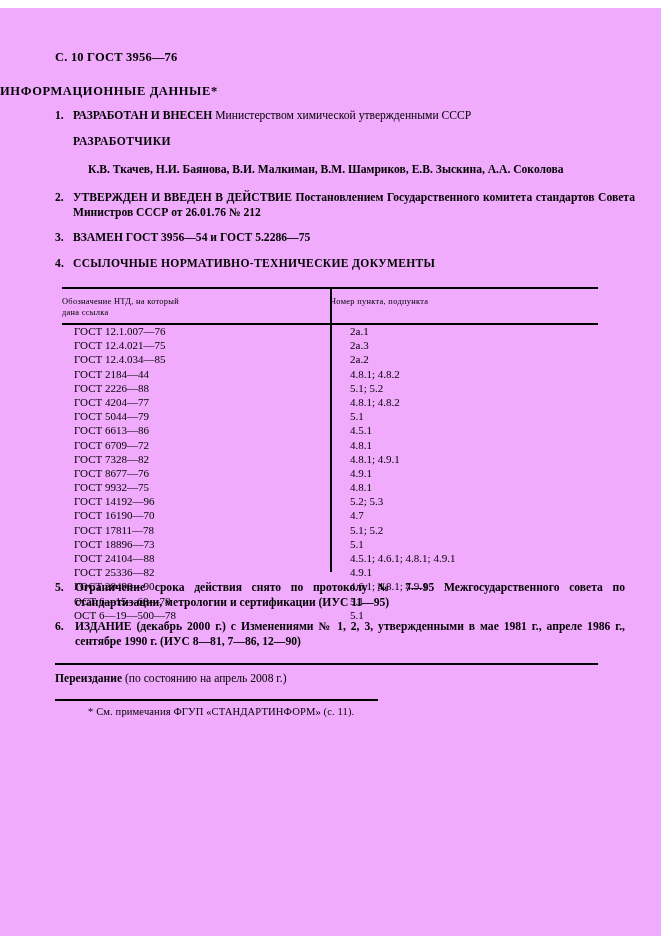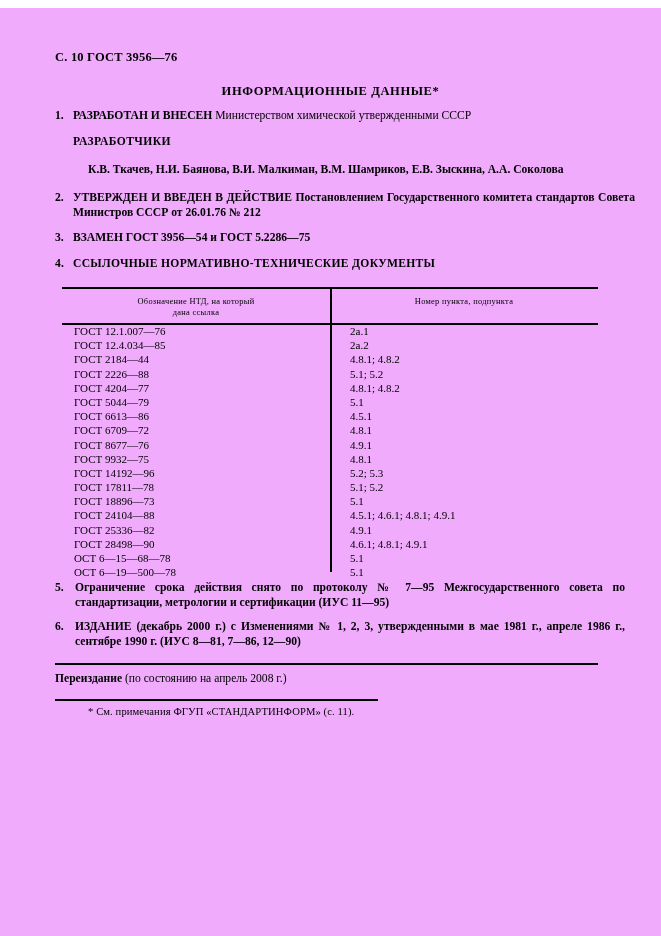--- a/index.html
+++ b/index.html
@@ -37,21 +37,21 @@
     letter-spacing: 0.2px;
     white-space: nowrap;
   }
 
   
   .doc-title {
     position: absolute;
     left: 0;
     top: 76px;
     width: 661px;
-    text-align: center;
+    text-align: left;
     font-size: 12.5px;
     font-weight: bold;
     letter-spacing: 0.6px;
   }
 
   
   .clause {
     position: absolute;
     font-size: 11.6px;
     line-height: 15px;
@@ -90,21 +90,20 @@
     background: #000;
     width: 100%;
   }
   .thead {
     position: relative;
     height: 34px;
   }
   .thead .th {
     position: absolute;
     top: 7px;
-    text-align: center;
     font-size: 8.4px;
     line-height: 11px;
     letter-spacing: 0.3px;
   }
   .thead .th-left  { left: 0;     width: 268px; }
   .thead .th-right { left: 268px; width: 268px; }
 
   .tbody {
     position: relative;
     min-height: 232px;
@@ -232,20 +231,24 @@
         </div>
       </div>
       <div class="rule-thick"></div>
       <div class="tbody" id="tbody">
         <div class="vrule"></div>
       <div class="trow">
             <span class="cell-l">ГОСТ  12.1.007—76</span>
             <span class="cell-r">2a.1</span>
           </div>
           <div class="trow">
+            <span class="cell-l">ГОСТ  12.4.021—75</span>
+            <span class="cell-r">2a.3</span>
+          </div>
+          <div class="trow">
             <span class="cell-l">ГОСТ  12.4.034—85</span>
             <span class="cell-r">2a.2</span>
           </div>
           <div class="trow">
             <span class="cell-l">ГОСТ  2184—44</span>
             <span class="cell-r">4.8.1; 4.8.2</span>
           </div>
           <div class="trow">
             <span class="cell-l">ГОСТ  2226—88</span>
             <span class="cell-r">5.1; 5.2</span>
@@ -260,30 +263,38 @@
           </div>
           <div class="trow">
             <span class="cell-l">ГОСТ  6613—86</span>
             <span class="cell-r">4.5.1</span>
           </div>
           <div class="trow">
             <span class="cell-l">ГОСТ  6709—72</span>
             <span class="cell-r">4.8.1</span>
           </div>
           <div class="trow">
+            <span class="cell-l">ГОСТ  7328—82</span>
+            <span class="cell-r">4.8.1; 4.9.1</span>
+          </div>
+          <div class="trow">
             <span class="cell-l">ГОСТ  8677—76</span>
             <span class="cell-r">4.9.1</span>
           </div>
           <div class="trow">
             <span class="cell-l">ГОСТ  9932—75</span>
             <span class="cell-r">4.8.1</span>
           </div>
           <div class="trow">
             <span class="cell-l">ГОСТ  14192—96</span>
             <span class="cell-r">5.2; 5.3</span>
+          </div>
+          <div class="trow">
+            <span class="cell-l">ГОСТ  16190—70</span>
+            <span class="cell-r">4.7</span>
           </div>
           <div class="trow">
             <span class="cell-l">ГОСТ  17811—78</span>
             <span class="cell-r">5.1; 5.2</span>
           </div>
           <div class="trow">
             <span class="cell-l">ГОСТ  18896—73</span>
             <span class="cell-r">5.1</span>
           </div>
           <div class="trow">

